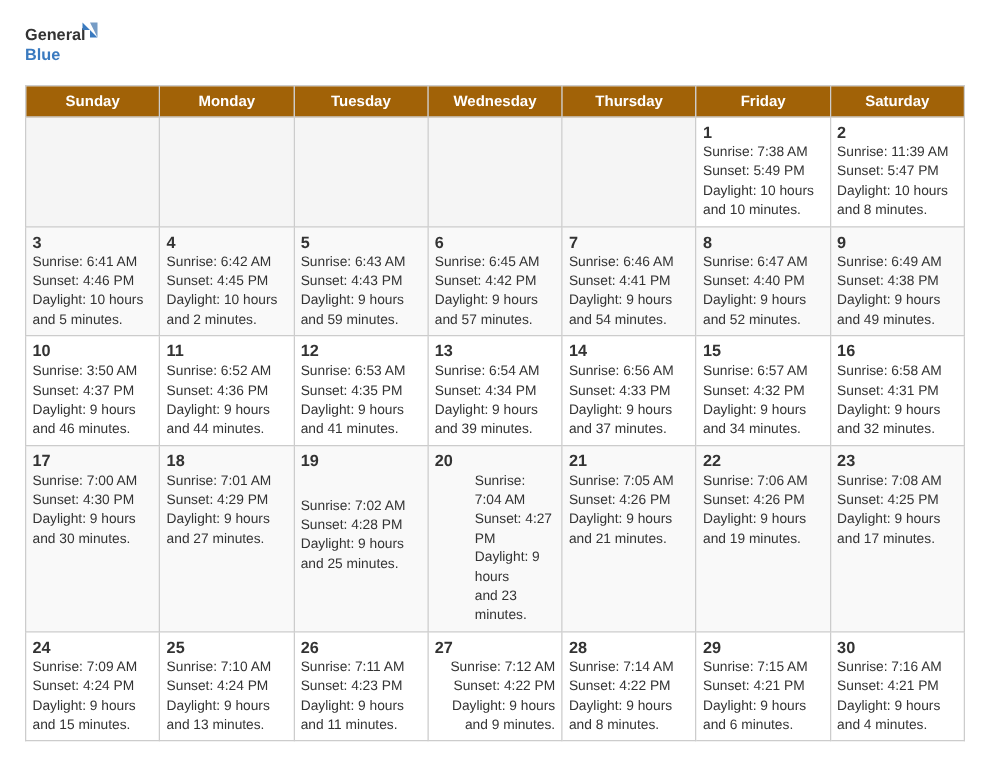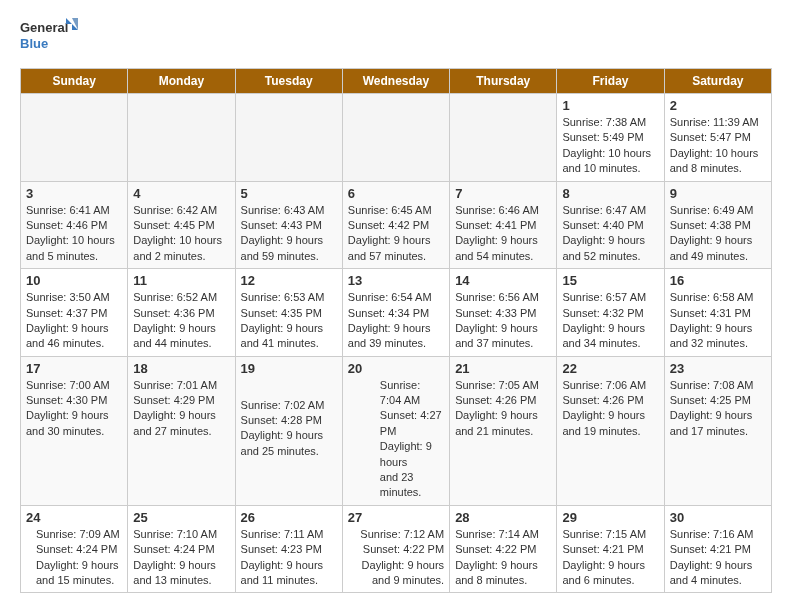--- a/index.html
+++ b/index.html
@@ -278,21 +278,21 @@
             <div class="day-number">23</div>
             <div class="day-info" style="white-space: pre-line;">Sunrise: 7:08 AM
 Sunset: 4:25 PM
 Daylight: 9 hours
 and 17 minutes.</div>
           </td>
         </tr>
         <tr>
           <td>
             <div class="day-number">24</div>
-            <div class="day-info" style="white-space: pre-line; margin-left: 10px;">Sunrise: 7:09 AM
+            <div class="day-info" style="white-space: pre-line;">Sunrise: 7:09 AM
 Sunset: 4:24 PM
 Daylight: 9 hours
 and 15 minutes.</div>
           </td>
           <td>
             <div class="day-number">25</div>
             <div class="day-info" style="white-space: pre-line;">Sunrise: 7:10 AM
 Sunset: 4:24 PM
 Daylight: 9 hours
 and 13 minutes.</div>

